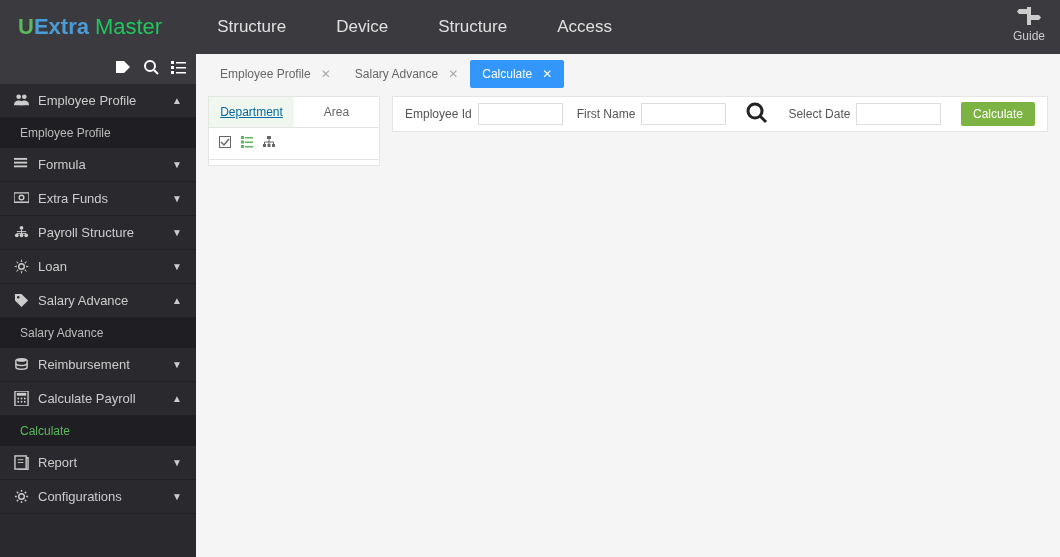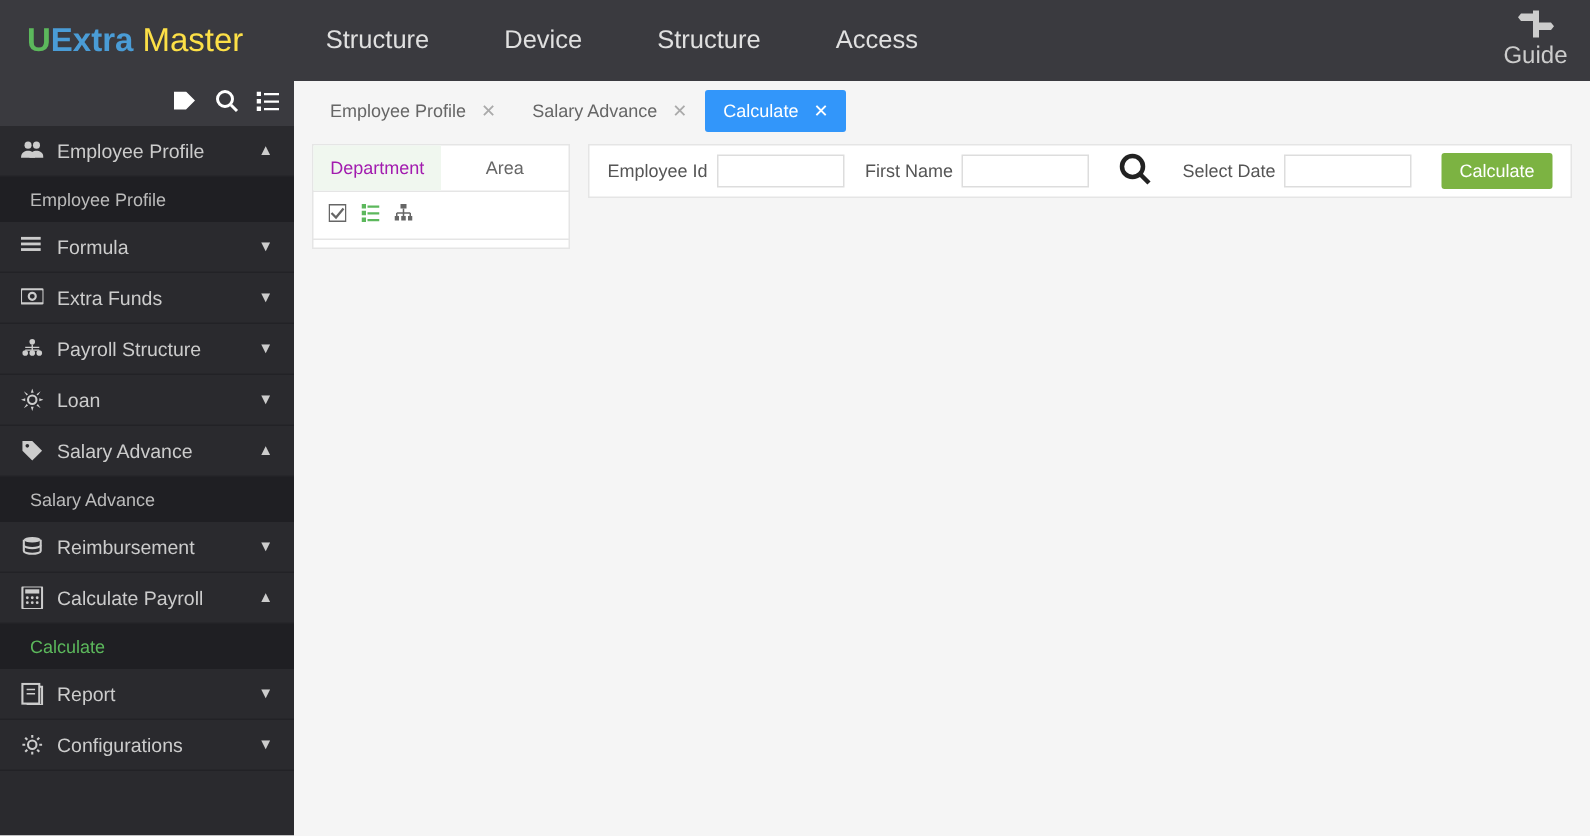--- a/index.html
+++ b/index.html
@@ -3,26 +3,26 @@
   <meta charset="utf-8">
   <style>
     * { margin: 0; padding: 0; box-sizing: border-box; }
     body { font-family: Arial, sans-serif; font-size: 13px; background: #f5f5f5; width: 1060px; height: 557px; overflow: hidden; }
 
     
     .header { background: #3a3a3f; height: 54px; display: flex; align-items: center; padding: 0 0 0 18px; position: relative; }
     .logo { font-size: 22px; font-weight: bold; margin-right: 30px; }
     .logo-u { color: #5cb85c; }
     .logo-time { color: #4a9cd6; }
-    .logo-master { color: #fde047; font-weight: normal; margin-left: 6px; }
+    .logo-master { color: #22c55e; font-weight: normal; margin-left: 6px; }
     .topnav { display: flex; height: 100%; }
     .topnav-item { padding: 0 25px; display: flex; align-items: center; color: #e0e0e0; font-size: 17px; height: 100%; cursor: pointer; position: relative; }
     .topnav-item.active { background: #2a2a2e; }
     .topnav-item.active::after { content: ""; position: absolute; bottom: 0; left: 50%; transform: translateX(-50%); width: 0; height: 0; border-left: 7px solid transparent; border-right: 7px solid transparent; border-bottom: 8px solid #f5f5f5; }
-    .guide { position: absolute; right: 15px; top: 5px; text-align: right; color: #ccc; font-size: 16px; cursor: pointer; }
+    .guide { position: absolute; right: 15px; top: 5px; text-align: right; color: #ccc; font-size: 12px; cursor: pointer; }
     .guide svg { display: block; margin: 0 auto 2px; }
 
     
     .main { display: flex; height: calc(100% - 54px); }
 
     
     .sidebar { width: 196px; background: #2a2a2e; color: #ccc; overflow-y: auto; }
     .side-tools { display: flex; justify-content: flex-end; align-items: center; gap: 12px; padding: 6px 10px; background: #3a3a3f; }
     .side-tools span { cursor: pointer; color: #fff; }
     .side-item { display: flex; align-items: center; padding: 9px 12px; cursor: pointer; position: relative; border-bottom: 1px solid #222226; }
@@ -40,21 +40,21 @@
     .tab.active { background: #3296fa; color: #fff; border-radius: 2px; }
     .tab-close { margin-left: 10px; font-size: 12px; cursor: pointer; }
     .tab.active .tab-close { color: #fff; }
     .tab:not(.active) .tab-close { color: #aaa; }
 
     
     .panel { display: flex; padding: 8px 12px 6px; gap: 12px; }
     .filter-sidebar { width: 172px; }
     .filter-tabs { display: flex; background: #fff; border: 1px solid #e5e5e5; }
     .filter-tab { flex: 1; padding: 8px 0; text-align: center; font-size: 12px; cursor: pointer; color: #666; }
-    .filter-tab.active { color: #a21caf; background: #f0f7ef; }
+    .filter-tab.active { color: #0369a1; background: #f0f7ef; text-decoration: underline; }
     .filter-icons { background: #fff; border: 1px solid #e5e5e5; border-top: none; padding: 8px 10px; display: flex; gap: 10px; color: #666; font-size: 12px; }
     .filter-icons span { cursor: pointer; }
     .filter-blank { background: #fff; height: 6px; border: 1px solid #e5e5e5; border-top: none; }
 
     .filter-main { flex: 1; background: #fff; border: 1px solid #e5e5e5; padding: 6px 12px; display: flex; align-items: center; gap: 14px; height: 36px; }
     .field-group { display: flex; align-items: center; gap: 6px; }
     .field-label { font-size: 12px; color: #555; white-space: nowrap; }
     .field-input { border: 1px solid #ddd; height: 22px; width: 85px; padding: 0 5px; font-size: 12px; }
     .search-btn { cursor: pointer; margin: 0 6px; }
     .calc-btn { background: #7cb342; color: #fff; border: none; padding: 5px 12px; border-radius: 2px; font-size: 12px; cursor: pointer; margin-left: auto; }

